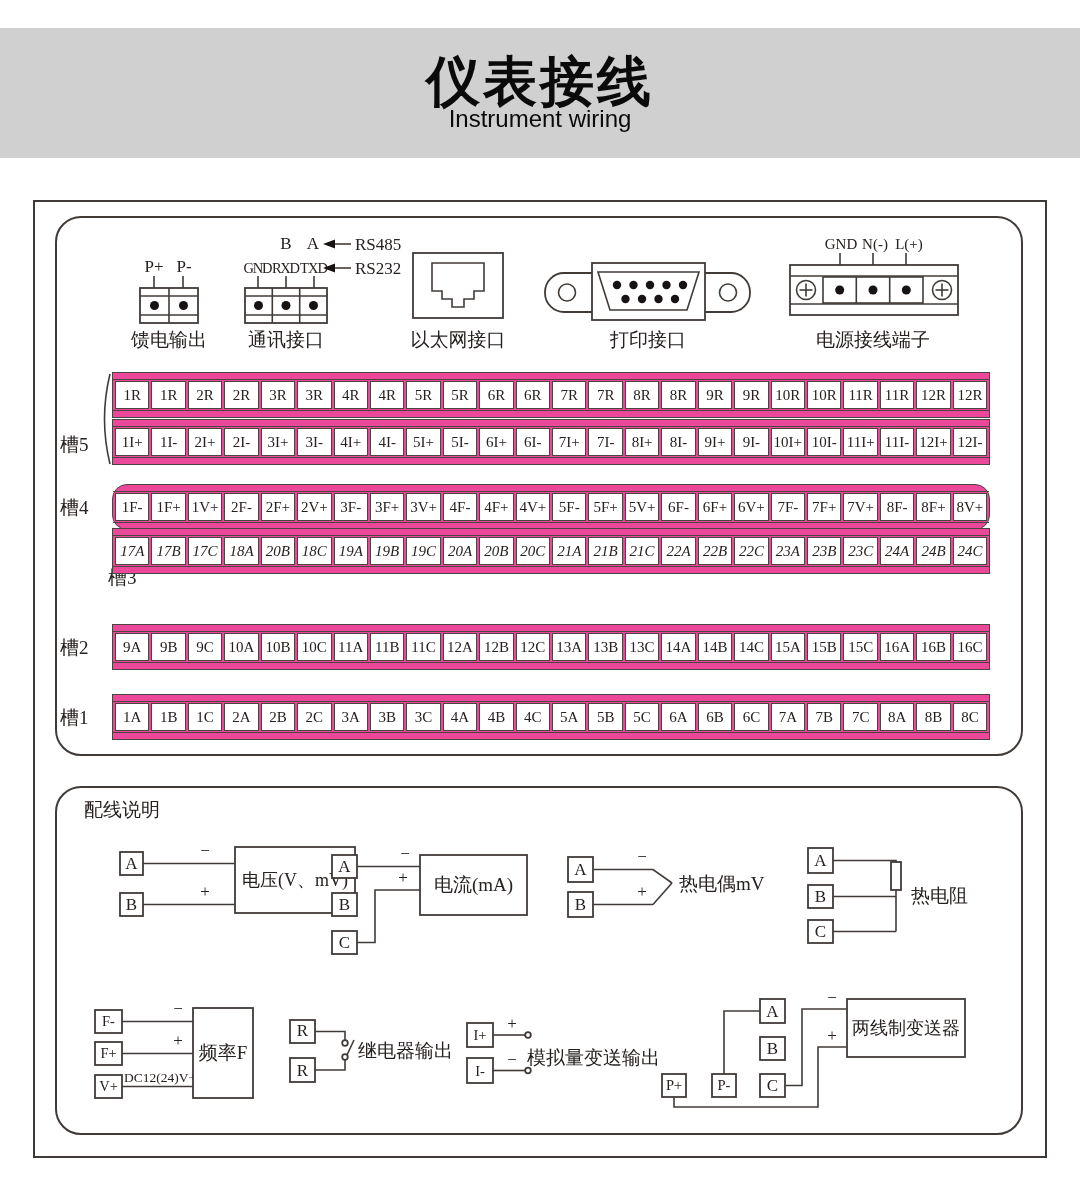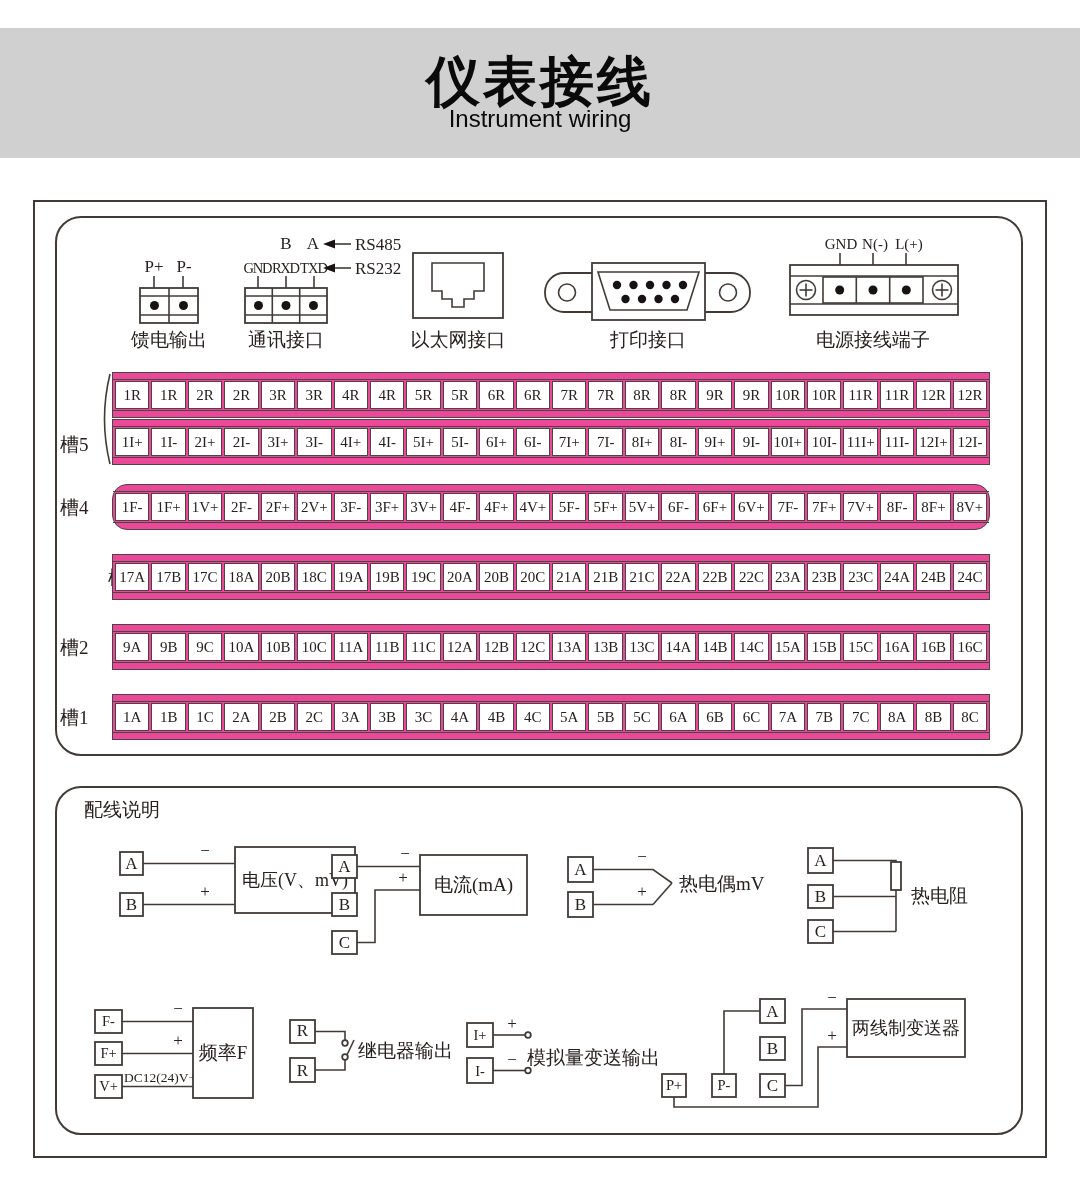--- a/index.html
+++ b/index.html
@@ -234,21 +234,21 @@
         <div class="cell">6V+</div>
         <div class="cell">7F-</div>
         <div class="cell">7F+</div>
         <div class="cell">7V+</div>
         <div class="cell">8F-</div>
         <div class="cell">8F+</div>
         <div class="cell">8V+</div>
       </div>
     <div class="rail-b"></div>
   </div>
-  <div class="strip" style="top:554px;">
+  <div class="strip" style="top:528px;font-style:italic;">
     <div class="rail-t"></div>
     <div class="cells">
         <div class="cell">17A</div>
         <div class="cell">17B</div>
         <div class="cell">17C</div>
         <div class="cell">18A</div>
         <div class="cell">20B</div>
         <div class="cell">18C</div>
         <div class="cell">19A</div>
         <div class="cell">19B</div>

